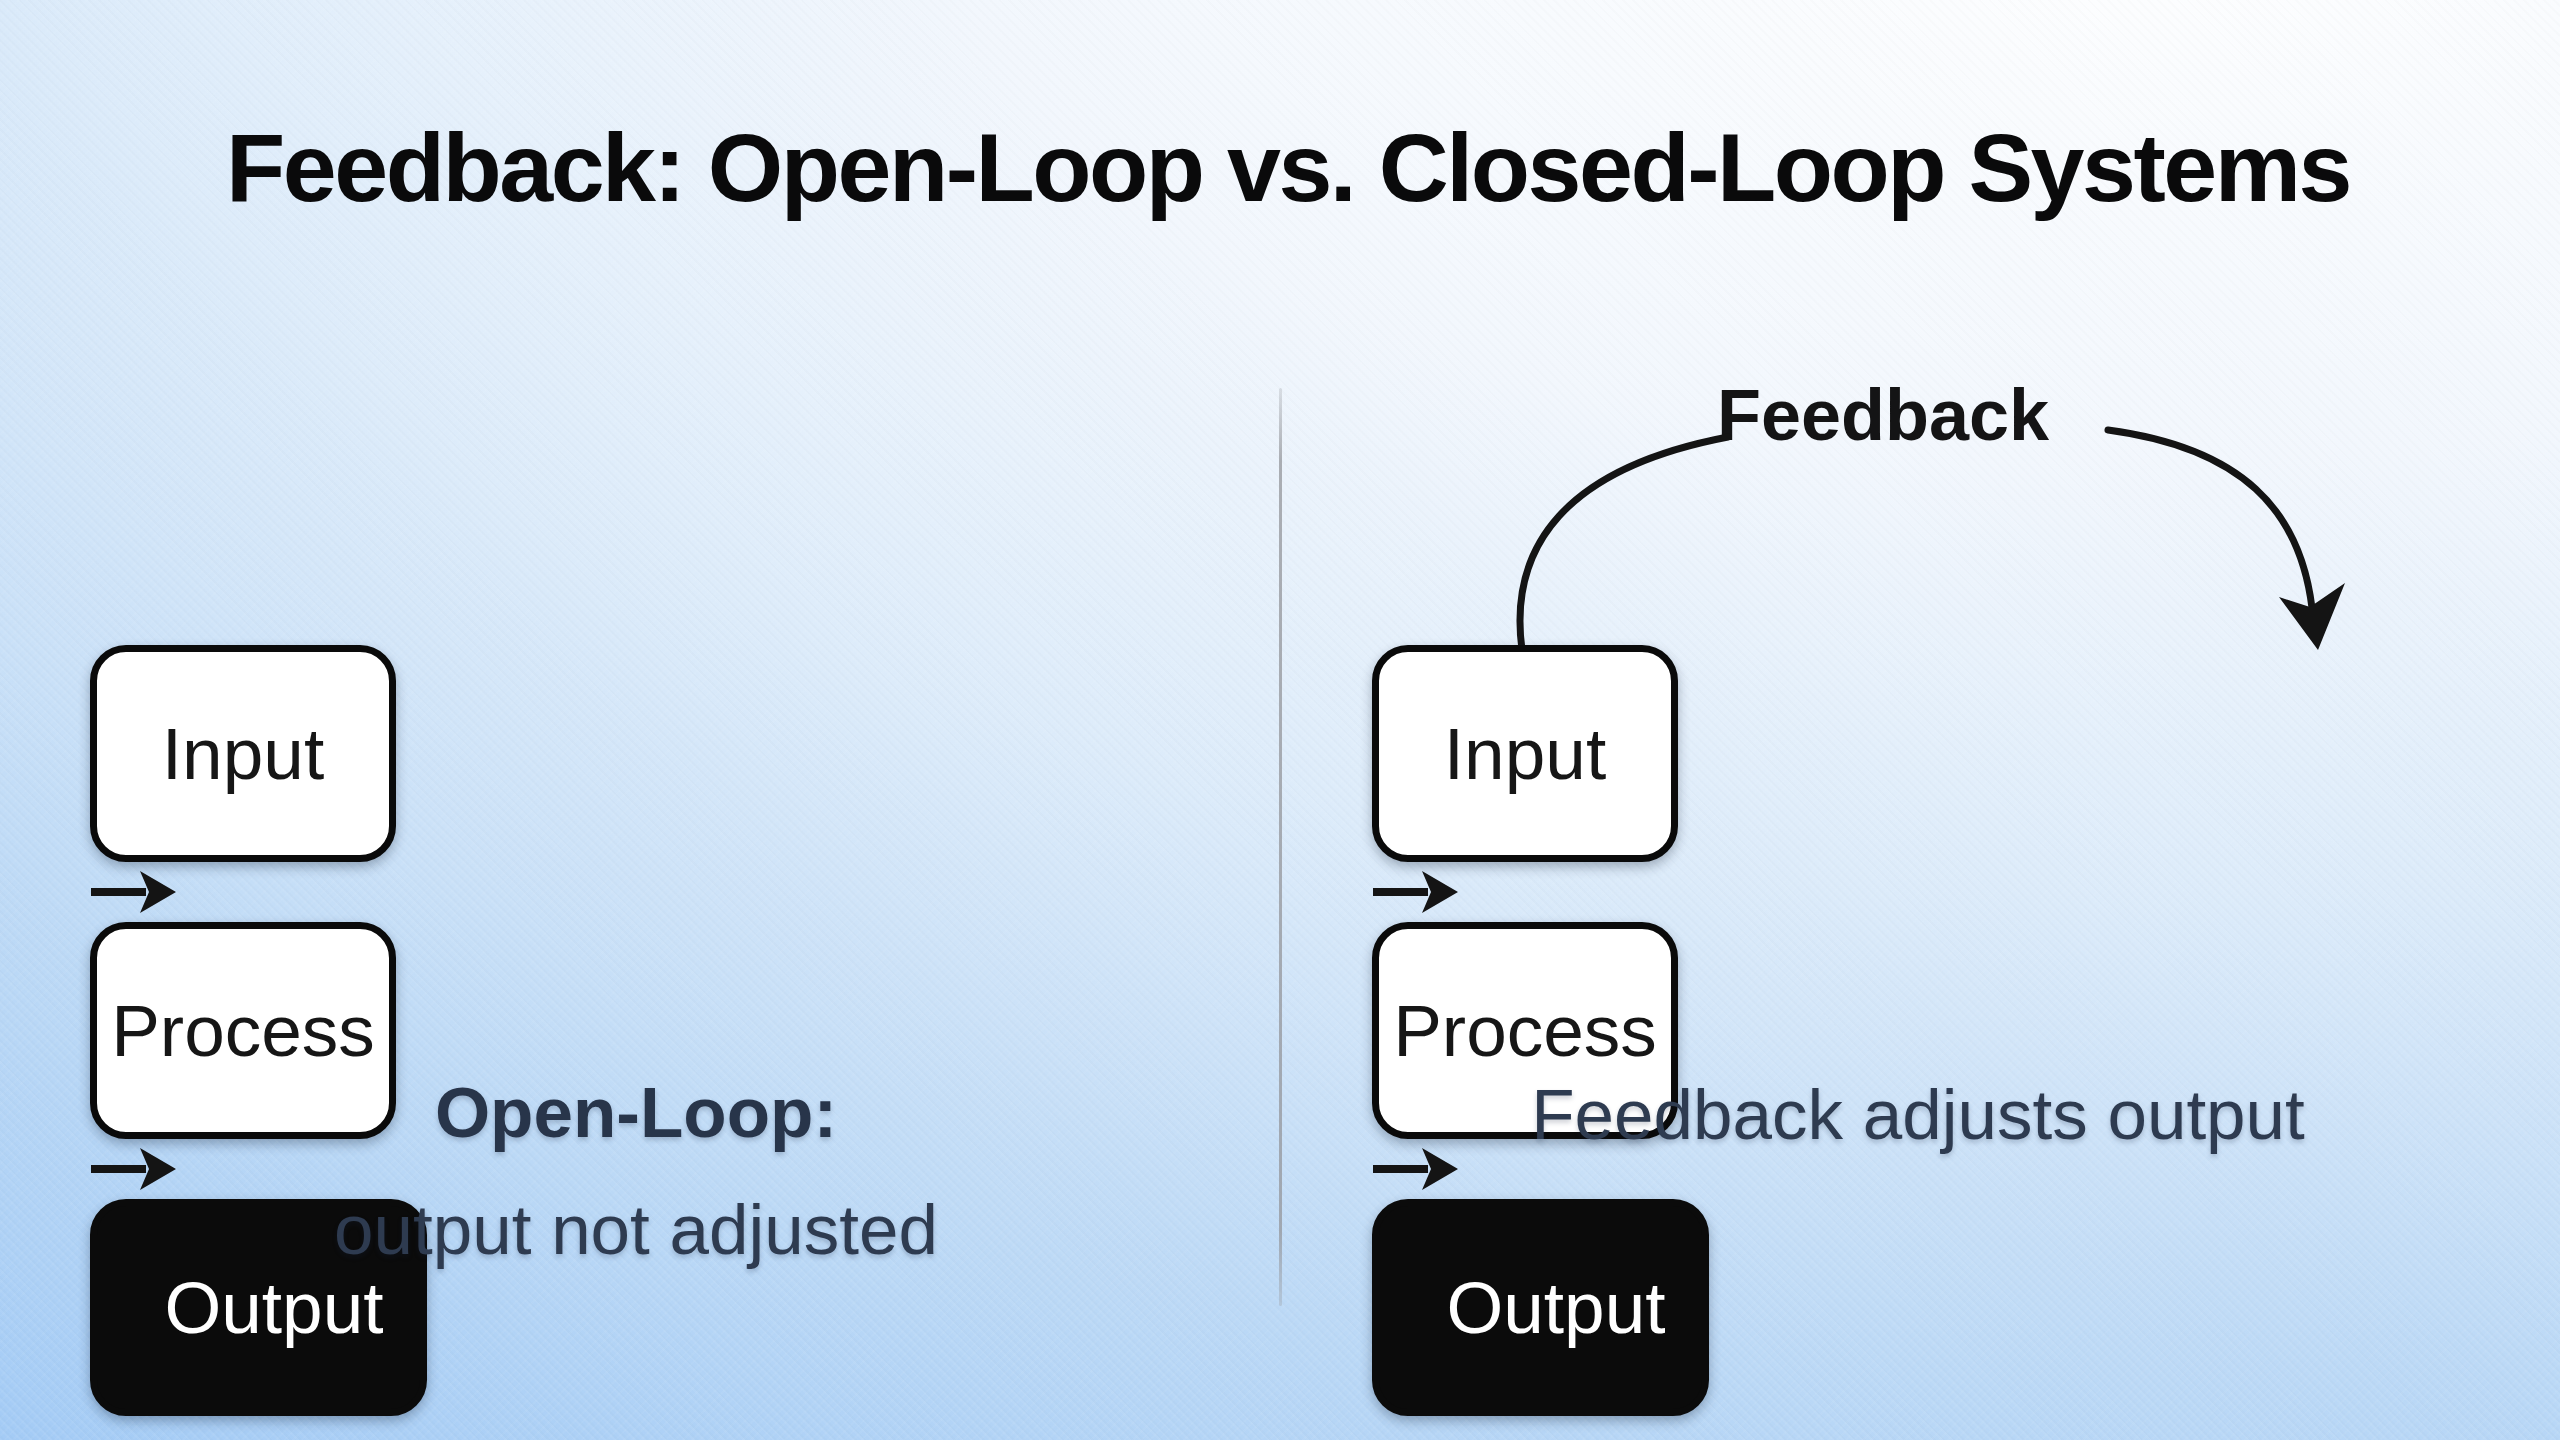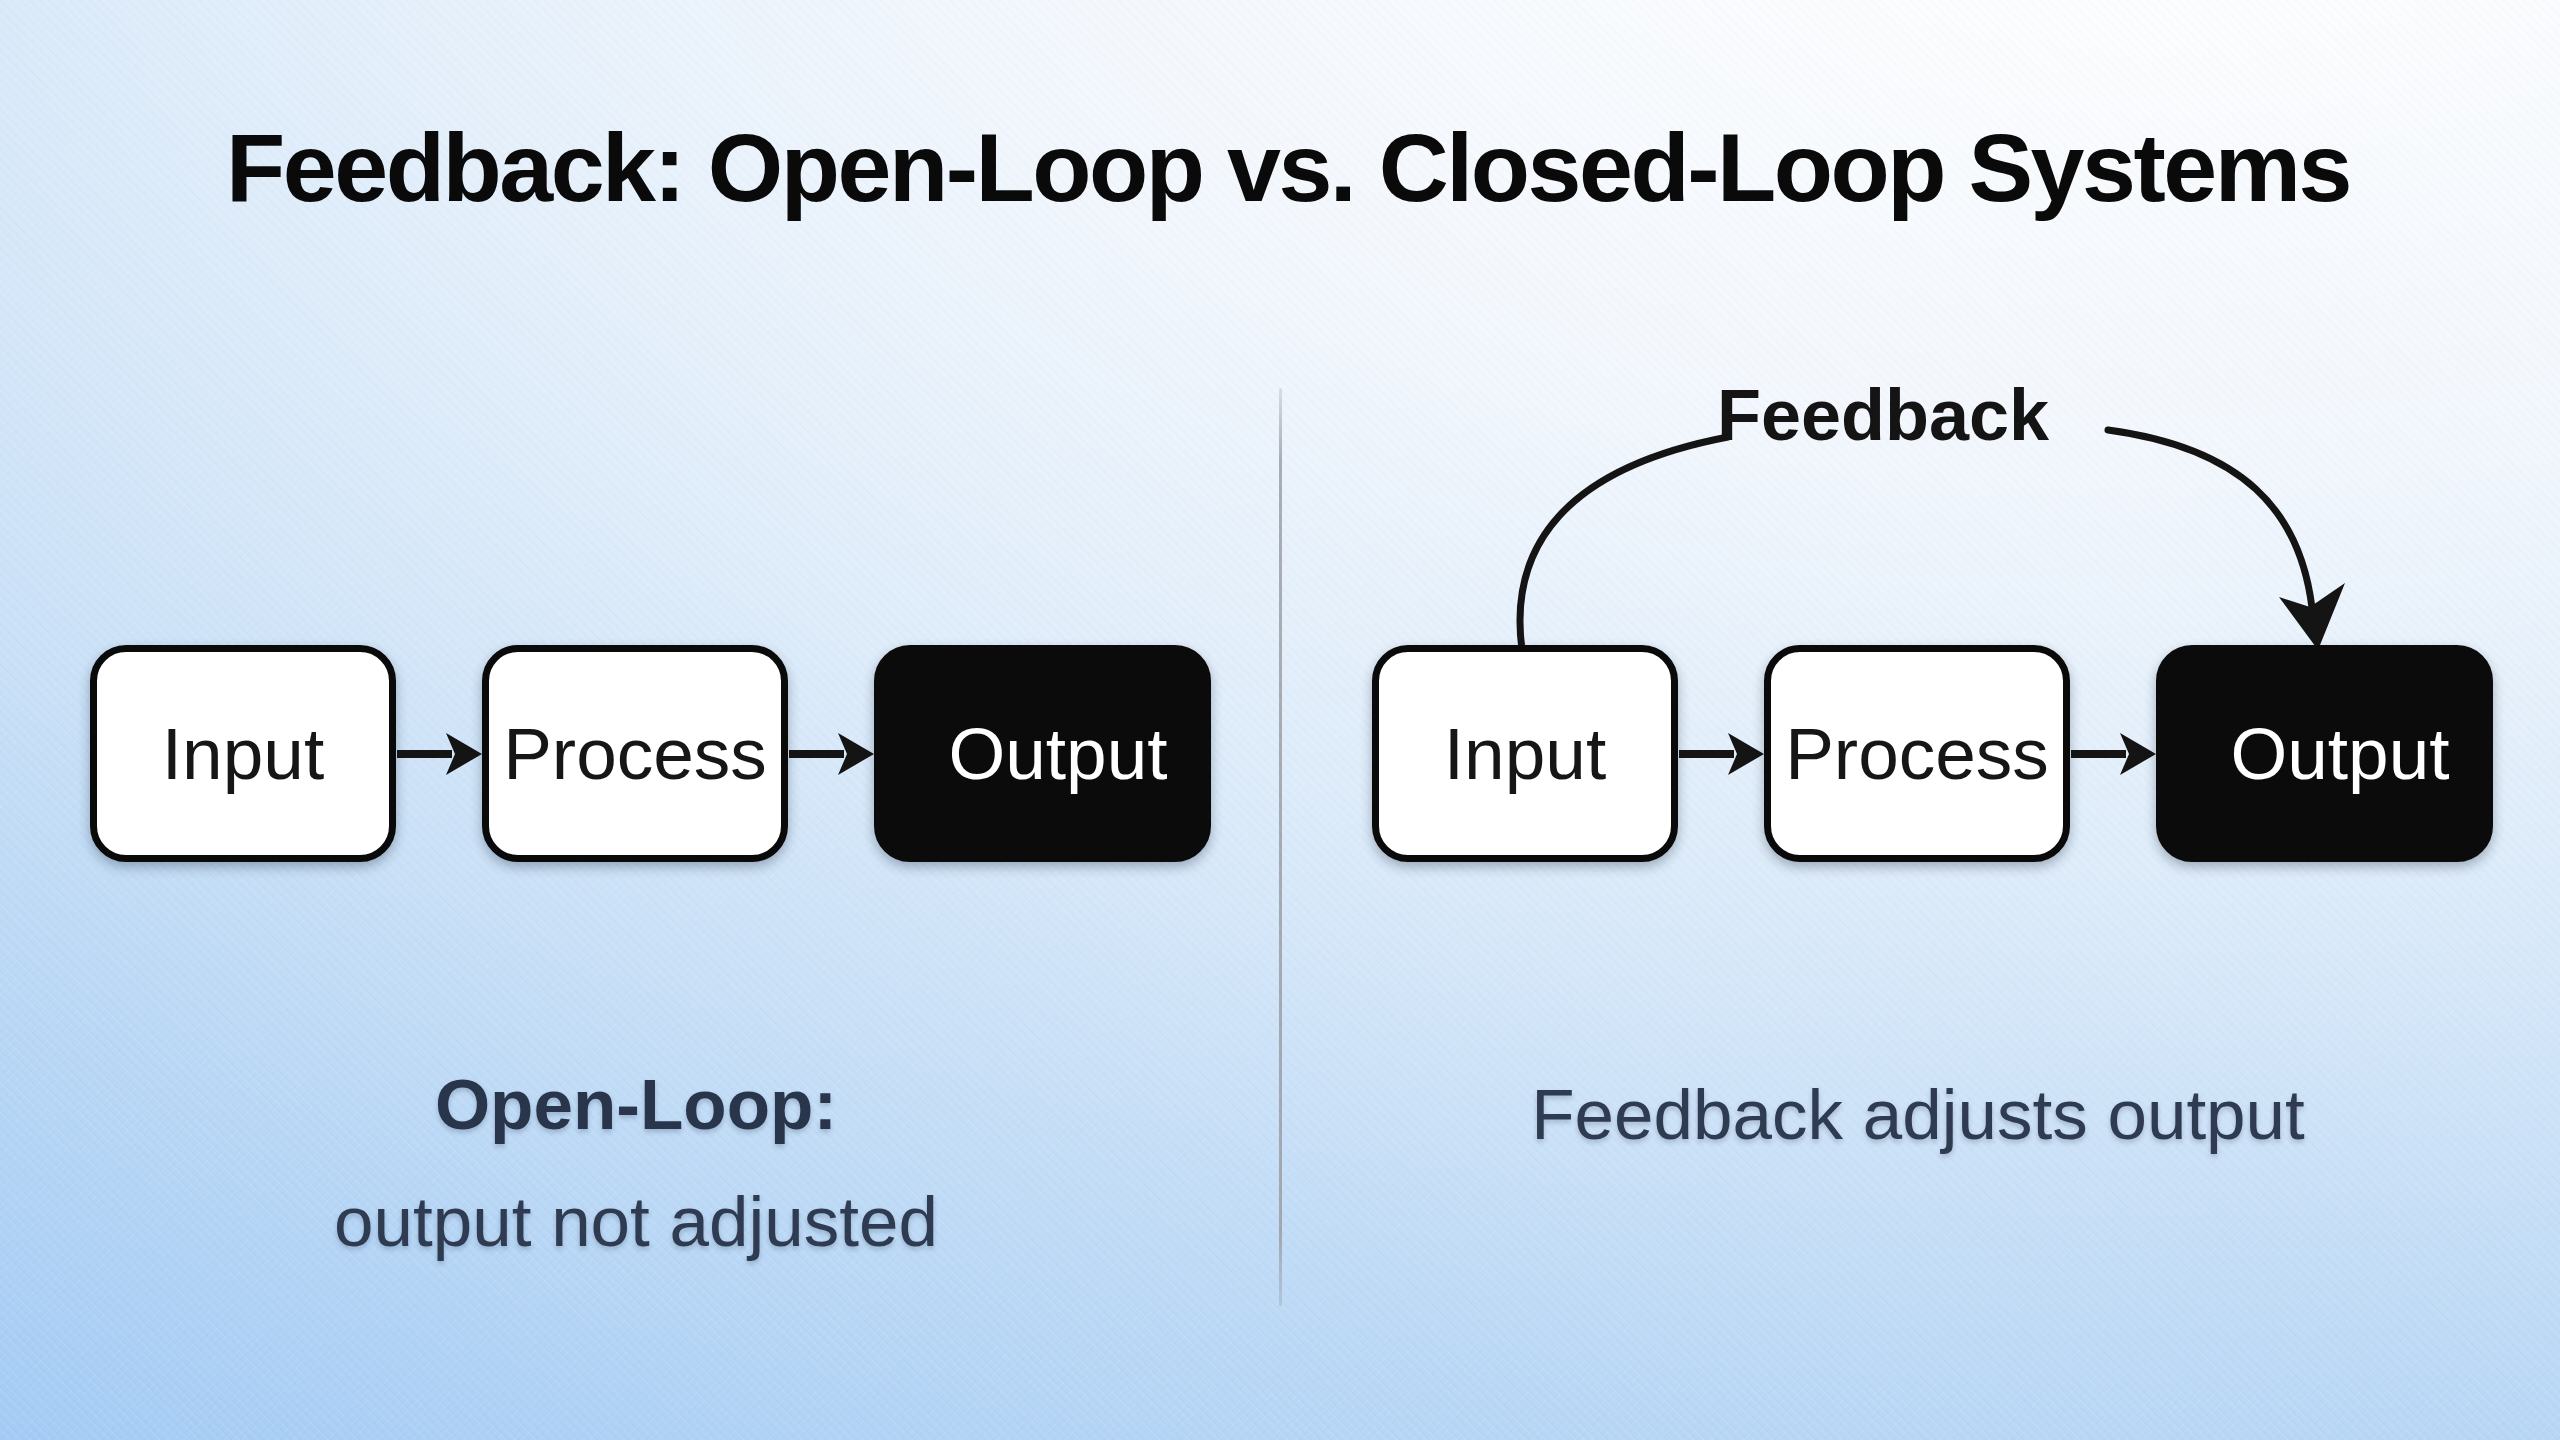--- a/index.html
+++ b/index.html
@@ -42,21 +42,21 @@
     left: 1279px; top: 388px;
     width: 3px; height: 918px;
     background: linear-gradient(to bottom, rgba(150,152,156,0.25), rgba(148,150,155,0.75) 8%, rgba(148,150,155,0.75) 92%, rgba(150,152,156,0.3));
     border-radius: 2px;
   }
 
   .flow-row {
     position: absolute;
     top: 645px;
     display: flex;
-    align-items: center;
+    flex-direction: column;
   }
   .flow-row.left  { left: 90px; }
   .flow-row.right { left: 1372px; }
 
   .node-box {
     width: 292px; height: 203px;
     border: 7px solid #0a0a0a;
     border-radius: 36px;
     background: #ffffff;
     color: #161616;
@@ -96,21 +96,21 @@
   }
 
   .caption {
     position: absolute;
     top: 1064px;
     width: 1092px;
     text-align: center;
     color: #2e3b50;
     text-shadow: 0 3px 5px rgba(25, 38, 64, 0.22);
   }
-  .caption.left  { left: 90px; }
+  .caption.left  { left: 90px; margin-top: 8px; }
   .caption.right { left: 1372px; }
   .caption-heading {
     font-size: 71px;
     font-weight: 700;
     color: #28354a;
     margin-bottom: 26px;
   }
   .caption-line {
     font-size: 71px;
     line-height: 1.45;

